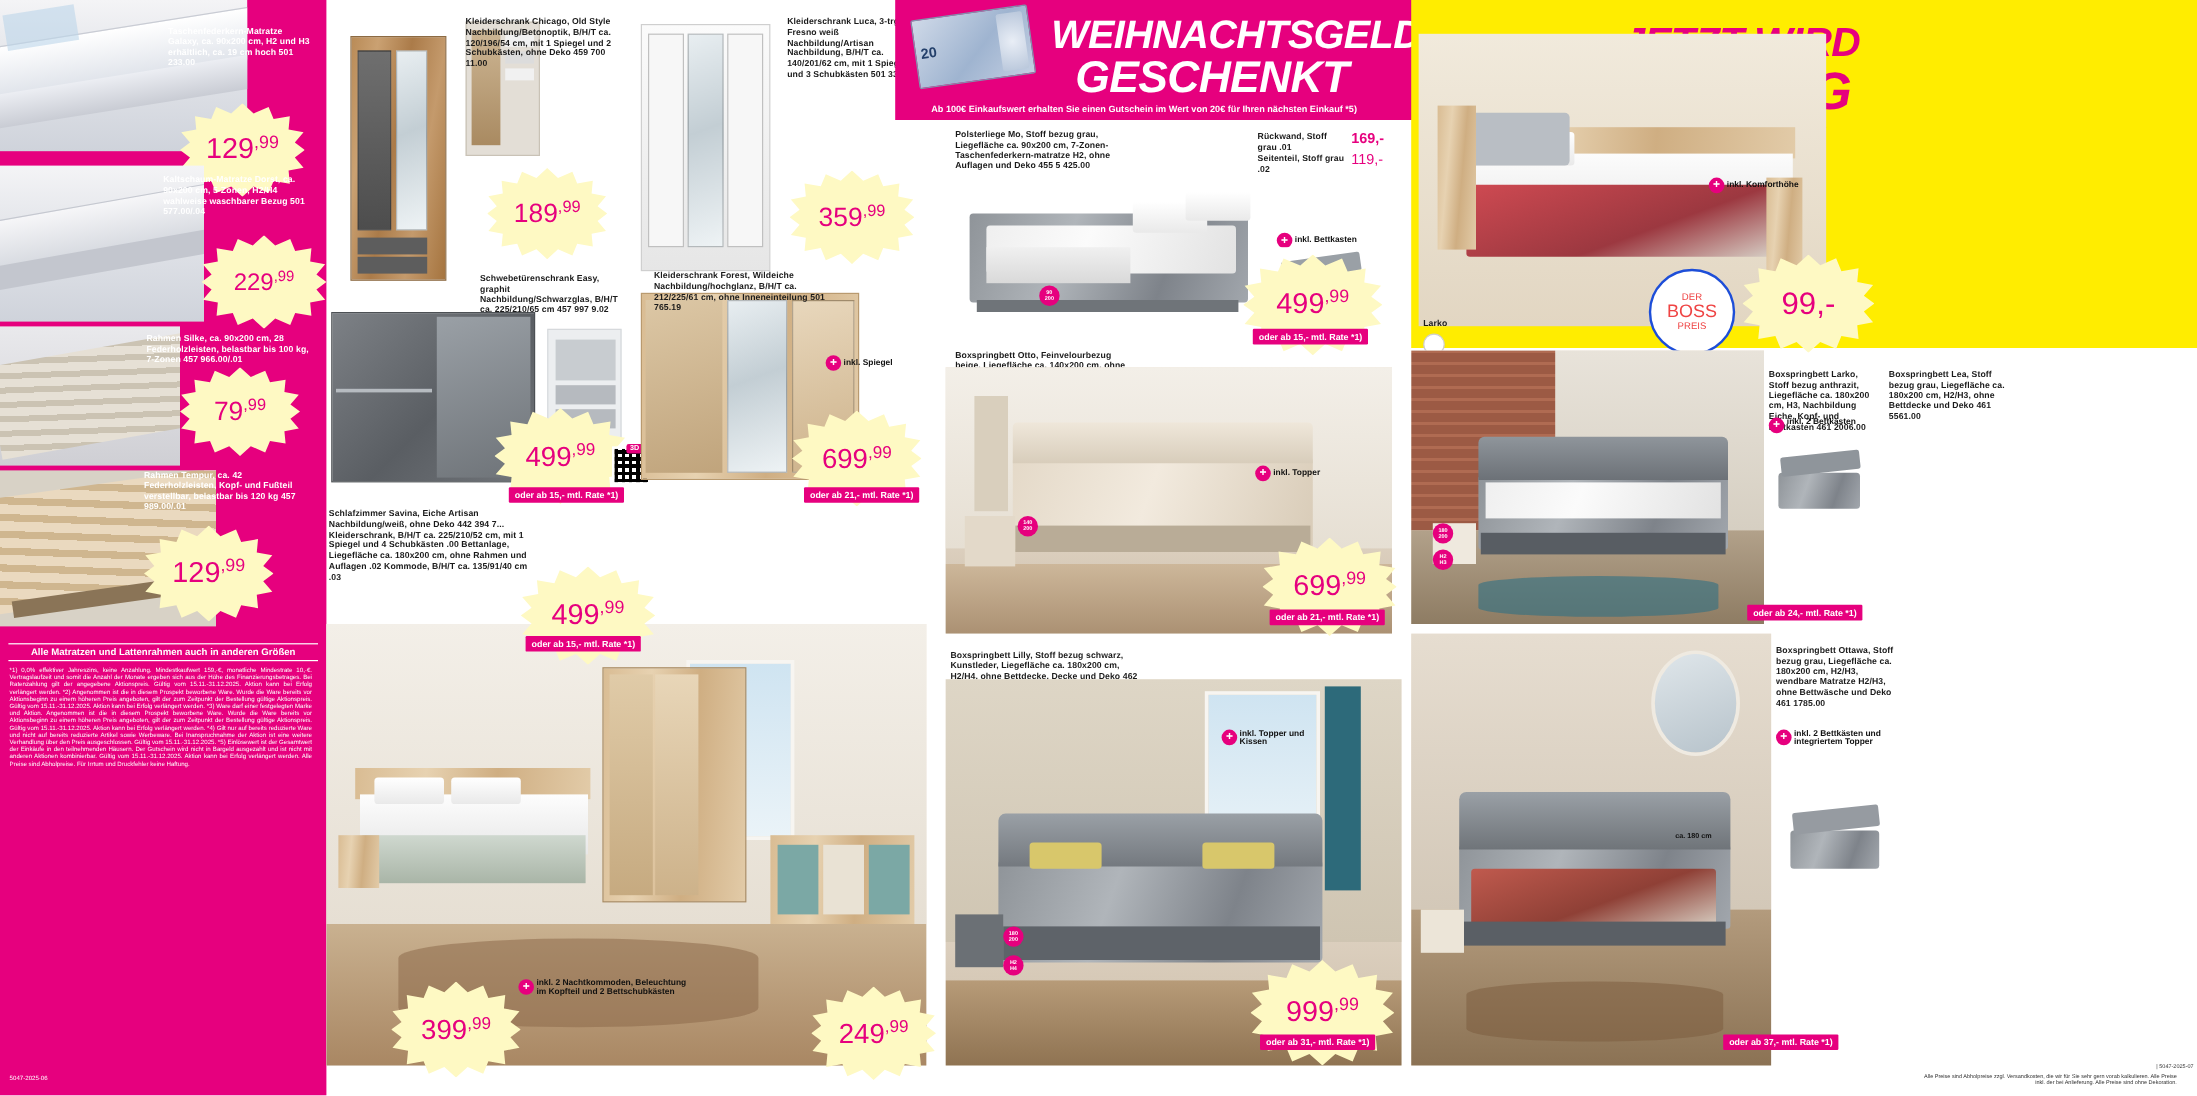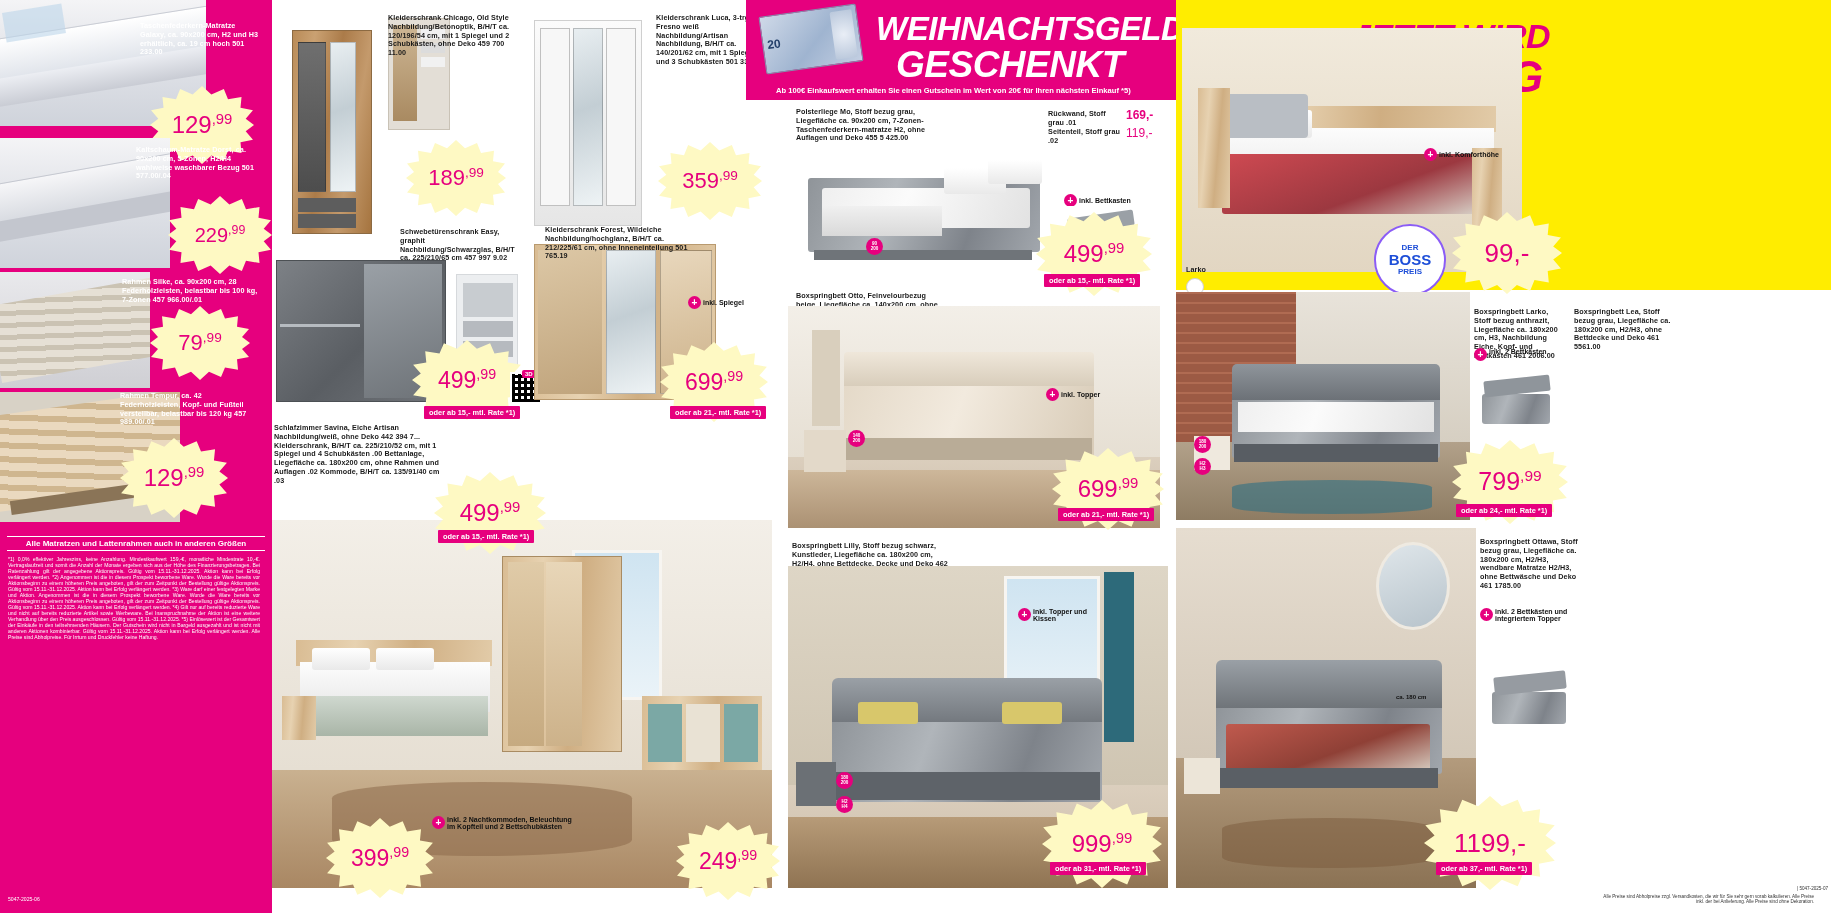--- a/index.html
+++ b/index.html
@@ -106,23 +106,23 @@
   .banner-title {
     color:#fff; font-weight:800; font-style:italic;
     letter-spacing:-.5px; line-height:.92;
   }
   .banner-sub { color:#fff; font-size:7.6px; font-weight:700; }
 
   .yellow-head { color:#e6007e; font-weight:800; font-style:italic; line-height:.95; letter-spacing:-.6px; }
 
   .boss-seal {
     position:absolute; width:72px; height:72px; border-radius:50%;
-    background:#fff; border:2px solid #8b5cf6;
+    background:#fff; border:2px solid #1d4ed8;
     display:flex; flex-direction:column; align-items:center; justify-content:center;
-    color:#1d4ed8; font-weight:700; text-align:center; line-height:1.02;
+    color:#ef4444; font-weight:400; text-align:center; line-height:1.02;
   }
 
   .footnote-col { position:absolute; }
 
   .qr {
     position:absolute; width:32px; height:32px;
     background:
       repeating-linear-gradient(90deg,#000 0 3px,#fff 3px 6px),
       repeating-linear-gradient(0deg,#000 0 3px,#fff 3px 6px);
     background-blend-mode: multiply;
@@ -438,23 +438,20 @@
   <div class="ph" style="left:1474px; top:368px; width:86px; height:66px; background:#fff;">
     <div class="abs grey-fab" style="left:8px; top:26px; width:68px; height:30px; border-radius:3px;"></div>
     <div class="abs" style="left:10px; top:10px; width:66px; height:16px; background:#8f959b; transform:rotate(-6deg); border-radius:2px;"></div>
   </div>
   <div class="plus-badge" style="left:1474px; top:348px; width:92px; align-items:flex-start;">
     <span class="circ">+</span>
     <span style="width:70px;">inkl. 2 Bettkästen</span>
   </div>
 
   <div class="abs caption" style="left:1574px; top:308px; width:98px;">Boxspringbett Lea, Stoff bezug grau, Liegefläche ca. 180x200 cm, H2/H3, ohne Bettdecke und Deko 461 5561.00</div>
-  <div class="burst" style="left:1452px; top:440px; width:116px; height:84px; font-size:25px;">
-    <span class="amount"><span>799</span><span class="dec">,99</span></span>
-  </div>
   <div class="rate" style="left:1456px; top:504px;">oder ab 24,- mtl. Rate *1)</div>
 
   <div class="ph room" style="left:1176px; top:528px; width:300px; height:360px;">
     <div class="abs" style="left:0; top:0; width:300px; height:230px; background:linear-gradient(180deg,#e6ddd0,#d3c8b8);"></div>
     <div class="abs" style="left:0; top:230px; width:300px; height:130px; background:linear-gradient(180deg,#b39b7d,#8b7254);"></div>
     <div class="abs" style="left:200px; top:14px; width:74px; height:88px; background:linear-gradient(160deg,#dfe6ea,#b7c3cb); border:3px solid #efeae1; border-radius:50%;"></div>
     <div class="abs grey-fab" style="left:40px; top:176px; width:226px; height:70px; border-radius:3px;"></div>
     <div class="abs" style="left:40px; top:132px; width:226px; height:48px; background:linear-gradient(180deg,#9aa0a6,#6f7479); border-radius:6px 6px 0 0;"></div>
     <div class="abs blanket" style="left:50px; top:196px; width:204px; height:50px; background:linear-gradient(160deg,#c05a4e,#8f4036 55%,#d9d2c6);"></div>
     <div class="abs" style="left:44px; top:240px; width:218px; height:20px; background:#5a5f65;"></div>
@@ -466,21 +463,18 @@
   <div class="abs caption" style="left:1480px; top:538px; width:104px;">Boxspringbett Ottawa, Stoff bezug grau, Liegefläche ca. 180x200 cm, H2/H3, wendbare Matratze H2/H3, ohne Bettwäsche und Deko 461 1785.00</div>
   <div class="plus-badge" style="left:1480px; top:608px; width:110px; align-items:flex-start;">
     <span class="circ">+</span>
     <span style="width:86px;">inkl. 2 Bettkästen und integriertem Topper</span>
   </div>
   <div class="ph" style="left:1484px; top:664px; width:92px; height:70px; background:#fff;">
     <div class="abs grey-fab" style="left:8px; top:28px; width:74px; height:32px; border-radius:3px;"></div>
     <div class="abs" style="left:10px; top:10px; width:72px; height:18px; background:#969ba1; transform:rotate(-6deg); border-radius:2px;"></div>
   </div>
 
-  <div class="burst" style="left:1424px; top:796px; width:132px; height:94px; font-size:26px;">
-    <span class="amount">1199,-</span>
-  </div>
   <div class="rate" style="left:1436px; top:862px;">oder ab 37,- mtl. Rate *1)</div>
 
   <div class="note-bottom" style="left:1596px; top:894px; width:218px; text-align:right;">Alle Preise sind Abholpreise zzgl. Versandkosten, die wir für Sie sehr gern vorab kalkulieren. Alle Preise inkl. der bei Anlieferung. Alle Preise sind ohne Dekoration.</div>
   <div class="note-bottom" style="left:1770px; top:886px; width:58px; text-align:right;">| 5047-2025-07</div>
 
 </div>
 
 </body></html>

